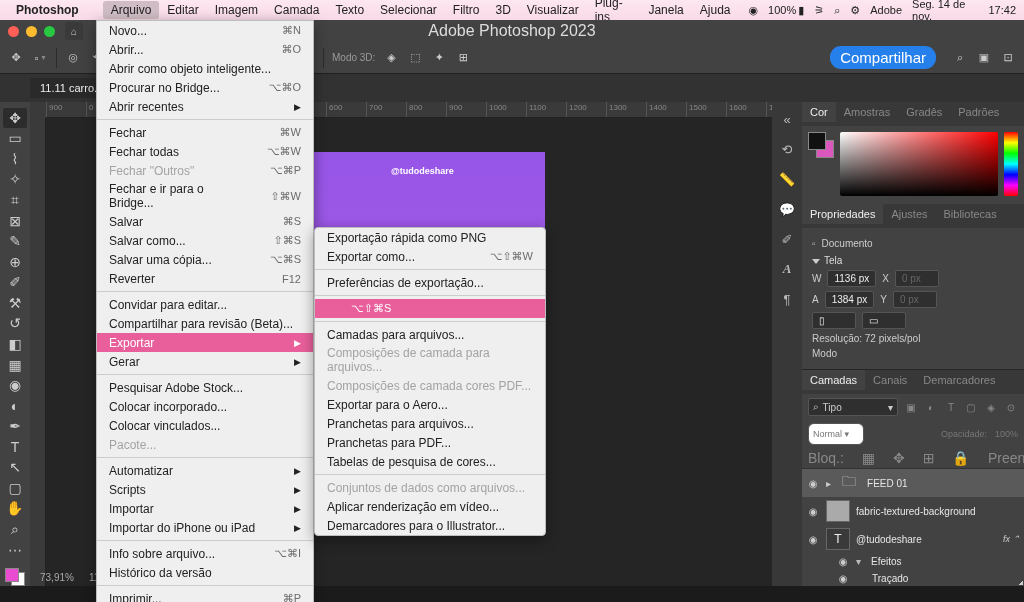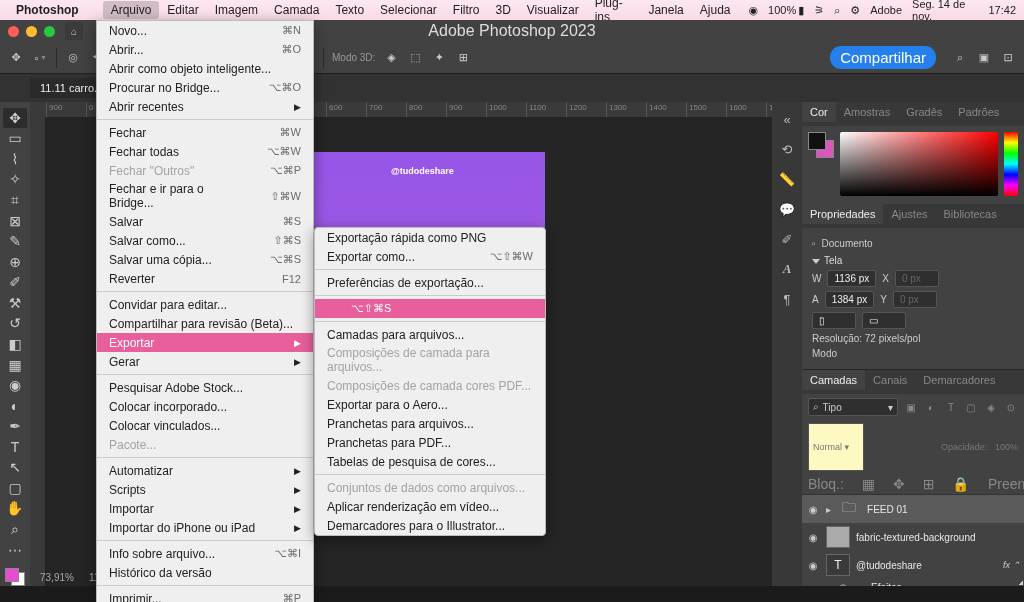--- a/index.html
+++ b/index.html
@@ -75,21 +75,21 @@
 .props-panel .field-box { background: #2f2f2f; padding: 2px 6px; border: 1px solid #555; border-radius: 2px; min-width: 44px; color: #eee; }
 .props-panel .field-box.dim { color: #666; }
 .props-panel .sect { color: #ddd; margin: 6px 0 3px; }
 .triangle-down { display: inline-block; width: 0; height: 0; border-left: 4px solid transparent; border-right: 4px solid transparent; border-top: 5px solid #ccc; margin-right: 4px; vertical-align: middle; }
 
 .layers-panel { border-top: 1px solid #262626; display: flex; flex-direction: column; flex: 1; min-height: 0; }
 .layer-toolbar { display: flex; align-items: center; padding: 4px 6px; gap: 6px; }
 .layer-toolbar .search { flex: 1; background: #2f2f2f; border: 1px solid #555; border-radius: 2px; padding: 2px 4px; font-size: 10px; display: flex; align-items: center; gap: 4px; color: #ccc;}
 .layer-toolbar .filt { width: 14px; height: 14px; display: flex; align-items: center; justify-content: center; color: #888; font-size: 10px; }
 .layer-opts { display: flex; align-items: center; padding: 3px 6px; gap: 8px; font-size: 9px; color: #777; }
-.layer-opts .blend { background: #fef9c3; border: 1px solid #555; padding: 18px 4px; border-radius: 0; min-width: 56px; }
+.layer-opts .blend { background: #ffffff; border: 1px solid #555; padding: 5px 4px; border-radius: 6px; min-width: 56px; }
 .layer-locks { display: flex; gap: 18px; padding: 2px 6px; color: #888; font-size: 14px; border-bottom: 1px solid #333;}
 .layers-list { flex: 1; overflow: hidden; }
 .layer-row { display: flex; align-items: center; padding: 3px 4px; gap: 6px; font-size: 10px; }
 .layer-row.selected { background: #5a5a5a; }
 .layer-row .eye { width: 14px; text-align: center; color: #ccc; }
 .layer-row .thumb { width: 24px; height: 22px; background: #aaa; border: 1px solid #666; display: flex; align-items: center; justify-content: center; color: #333; font-size: 12px; }
 .layer-row .thumb.folder { background: none; border: none; color: #ccc; font-size: 14px; }
 .layer-row .name { flex: 1; color: #e6e6e6; white-space: nowrap; overflow: hidden; text-overflow: ellipsis; }
 .layer-row .fx { color: #ccc; font-style: italic; font-size: 9px; }
 .layer-row.sub { padding-left: 34px; color: #bbb; }

